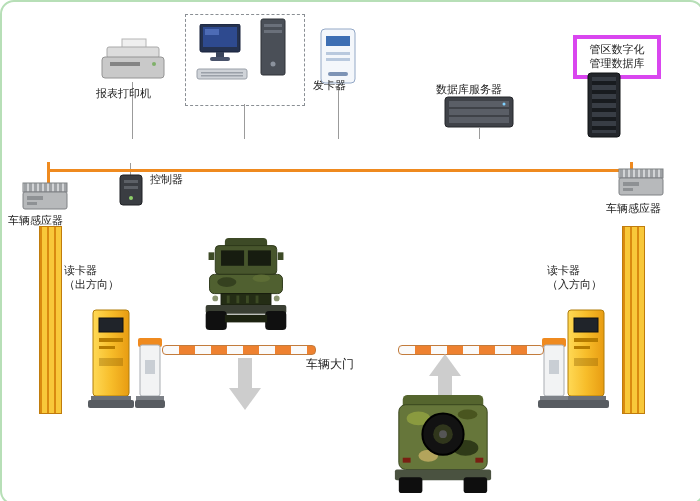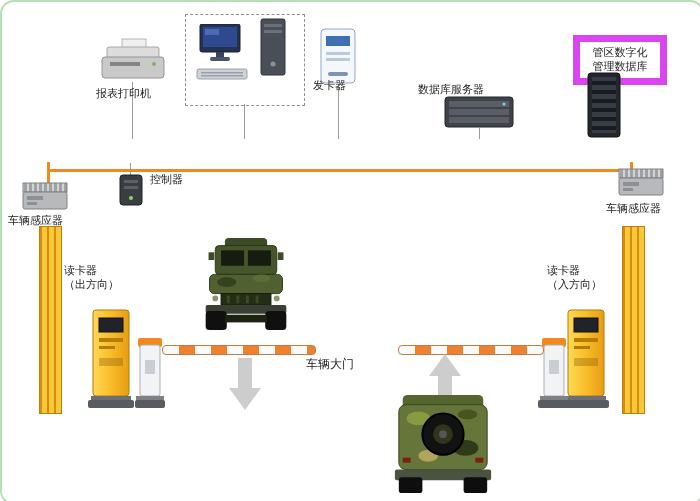--- a/index.html
+++ b/index.html
@@ -8,21 +8,21 @@
   .abs{position:absolute;}
   .label{position:absolute;font-size:11px;color:#1c1c1c;text-align:left;line-height:1.3;white-space:nowrap;}
   .vline{position:absolute;width:1px;background:#9b9b9b;}
   .orange{position:absolute;background:#ef8a1f;}
   .wall{position:absolute;width:21px;background:repeating-linear-gradient(90deg,#d98a10 0 2px,#f8c83a 2px 7px);
         border:1px solid #c07c0c;}
   .bar{position:absolute;left:42px;top:137px;width:614px;height:24px;border:1px solid #9aa0a6;border-radius:12px;
        background:linear-gradient(#fbfbfb,#dcdfe2 55%,#c7cbcf);display:flex;align-items:center;justify-content:center;
        font-size:13px;color:#222;letter-spacing:1px;}
   .dashed-box{position:absolute;border:1px dashed #8a8f94;}
-  .district-box{position:absolute;left:571px;top:33px;width:80px;height:36px;border:7px solid #d946ef;
+  .district-box{position:absolute;left:571px;top:33px;width:80px;height:36px;border:4px solid #d946ef;
        display:flex;flex-direction:column;align-items:center;justify-content:center;font-size:11px;color:#1c1c1c;line-height:1.3;}
   .arm{position:absolute;height:8px;border:1px solid #c27b3c;border-radius:4px;
        background:repeating-linear-gradient(90deg,#fafafa 0 16px,#ee8130 16px 32px);}
   .base{position:absolute;background:#585c61;height:8px;border-radius:2px;}
   .arrow-shaft{position:absolute;background:#cdcdcd;}
   .arrow-head-down{position:absolute;width:0;height:0;border-left:16px solid transparent;
        border-right:16px solid transparent;border-top:22px solid #cdcdcd;}
   .arrow-head-up{position:absolute;width:0;height:0;border-left:16px solid transparent;
        border-right:16px solid transparent;border-bottom:22px solid #cdcdcd;}
 </style>
@@ -86,21 +86,21 @@
 
   <svg class="abs" style="left:318px;top:26px" width="36" height="56" viewBox="0 0 36 56">
     <rect x="1" y="1" width="34" height="54" rx="4" fill="#f4f7fb" stroke="#93a8c6"></rect>
     <rect x="6" y="8" width="24" height="10" fill="#3e6fb3"></rect>
     <rect x="6" y="24" width="24" height="3" fill="#b9c9de"></rect>
     <rect x="6" y="30" width="24" height="3" fill="#b9c9de"></rect>
     <rect x="8" y="44" width="20" height="4" rx="2" fill="#7d93b5"></rect>
   </svg>
   <div class="label" style="left:311px;top:77px;width:50px">发卡器</div>
 
-  <div class="label" style="left:416px;top:81px;width:88px">数据库服务器</div>
+  <div class="label" style="left:434px;top:81px;width:88px">数据库服务器</div>
   <svg class="abs" style="left:442px;top:94px" width="70" height="32" viewBox="0 0 70 32">
     <rect x="1" y="1" width="68" height="30" rx="3" fill="#3f4248" stroke="#24262a"></rect>
     <rect x="5" y="5" width="60" height="6" fill="#5a5e66"></rect>
     <rect x="5" y="13" width="60" height="6" fill="#5a5e66"></rect>
     <rect x="5" y="21" width="60" height="6" fill="#5a5e66"></rect>
     <circle cx="60" cy="8" r="1.5" fill="#7fd1ff"></circle>
   </svg>
 
   <div class="district-box">
     <div>管区数字化</div>

